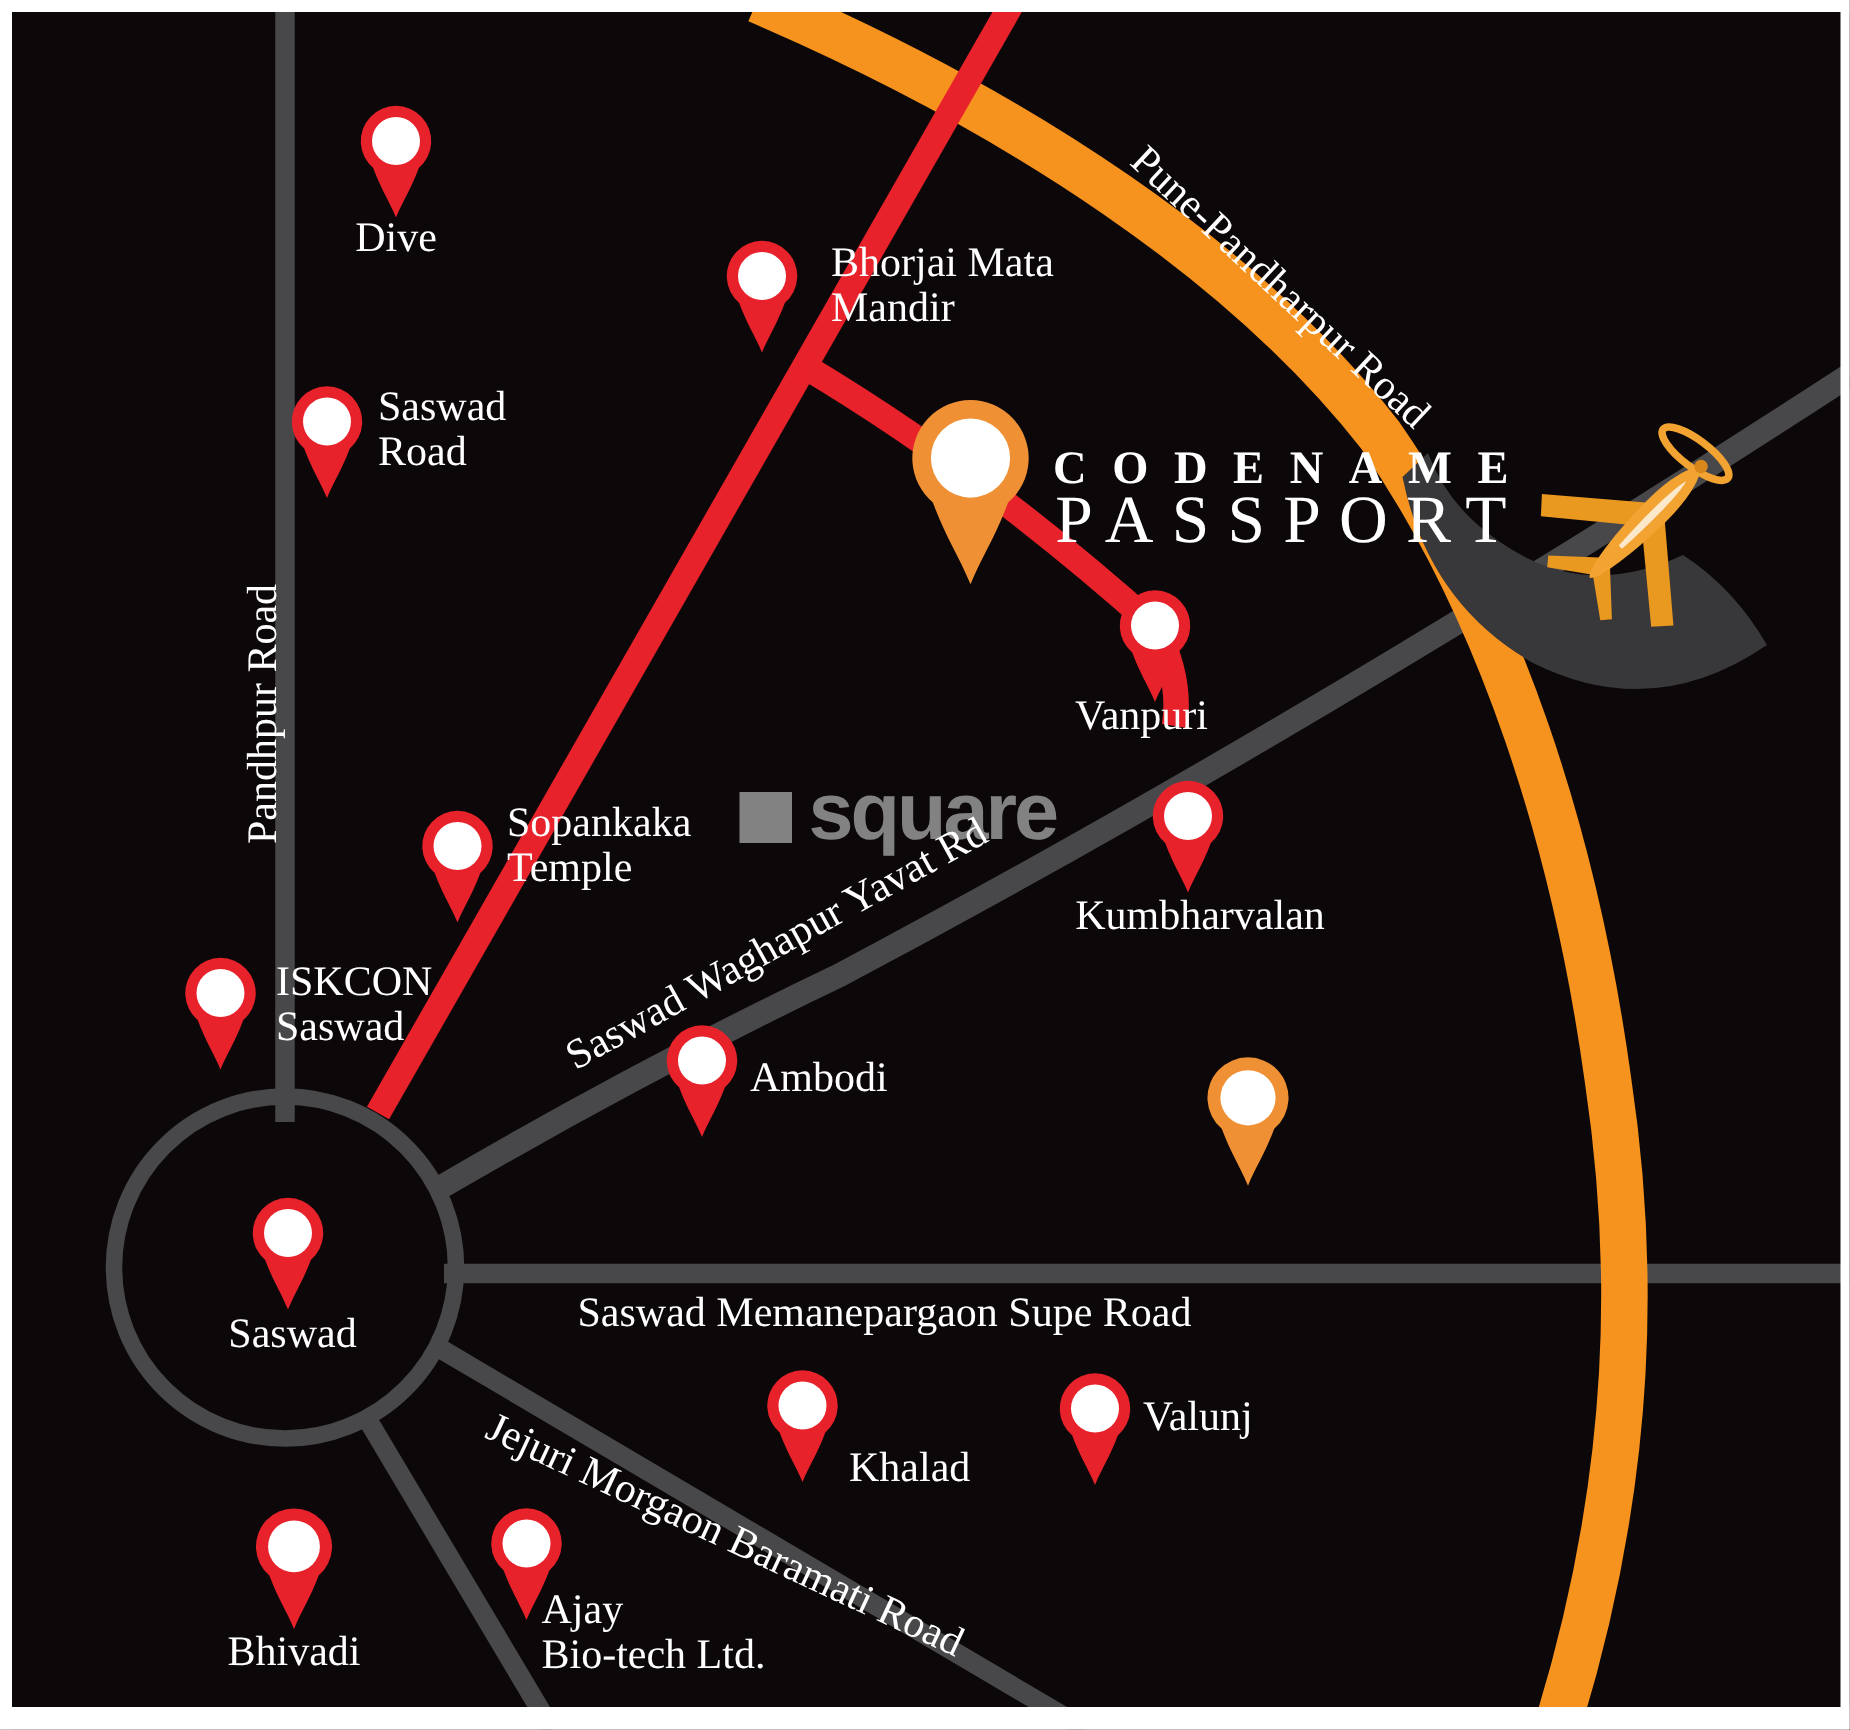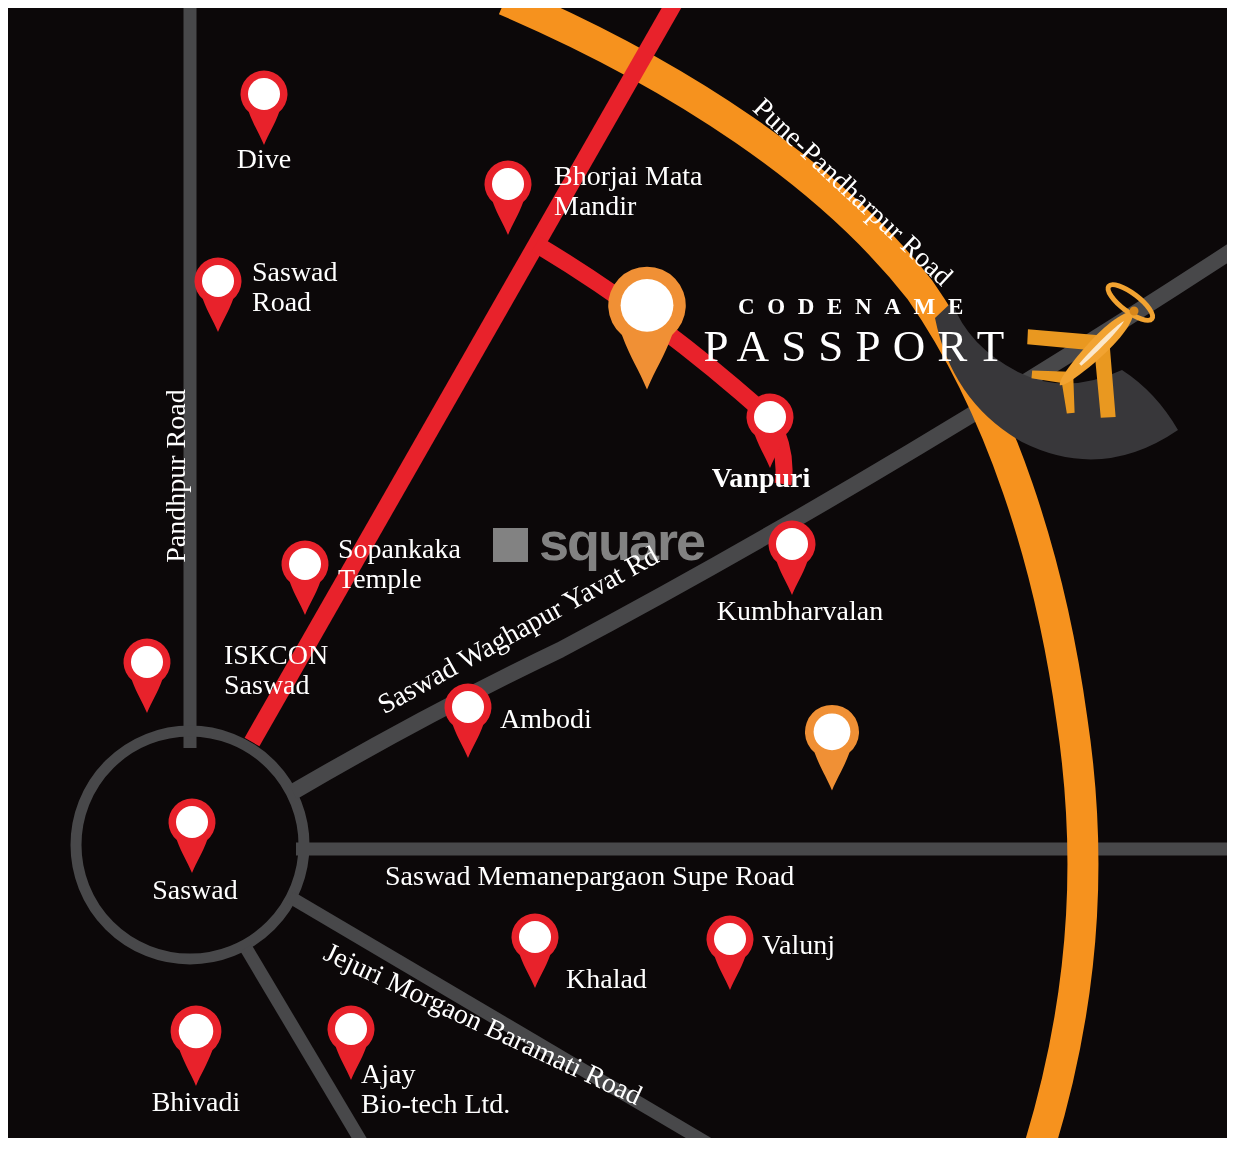--- a/index.html
+++ b/index.html
@@ -4,21 +4,21 @@
 <style>
   html,body{margin:0;padding:0;background:#ffffff;}
   .stage{position:relative;width:1233px;height:1153px;background:#ffffff;overflow:hidden;
          font-family:"Liberation Serif", serif;}
   .map-bg{position:absolute;left:0;top:0;width:1233px;height:1153px;background:#0c0809;}
   svg.layer{position:absolute;left:0;top:0;}
   .lbl{position:absolute;color:#ffffff;font-size:28px;line-height:30px;white-space:nowrap;}
   .lbl.center{text-align:center;}
   .rot{transform-origin:50% 50%;}
   .title-codename{position:absolute;left:702px;top:294px;width:310px;text-align:center;
-    color:#fff;font-size:23px;letter-spacing:0.55em;font-weight:bold;}
+    color:#fff;font-size:31px;letter-spacing:0.55em;font-weight:bold;}
   .title-passport{position:absolute;left:650px;top:320px;width:420px;text-align:center;
     color:#fff;font-size:45px;letter-spacing:0.27em;font-weight:normal;}
   .wm{position:absolute;color:#8d8d8d;opacity:0.92;
       font-family:"Liberation Sans", sans-serif;font-weight:bold;font-size:54px;
       letter-spacing:-2px;line-height:54px;}
   .wm-square{position:absolute;left:493px;top:528px;width:35px;height:34px;background:#8d8d8d;opacity:0.92;}
   .margin-strip{position:absolute;background:#ffffff;}
 </style>
 </head>
 <body>
@@ -124,27 +124,27 @@
 
   <div class="lbl center" style="left:204px;top:144px;width:120px;">Dive</div>
   <div class="lbl" style="left:252px;top:257px;">
       <span style="display:block">Saswad</span>
       <span style="display:block">Road</span>
     </div>
   <div class="lbl" style="left:554px;top:161px;">
       <span style="display:block">Bhorjai Mata</span>
       <span style="display:block">Mandir</span>
     </div>
-  <div class="lbl center" style="left:701px;top:463px;width:120px;font-weight:bold;">Vanpuri</div>
+  <div class="lbl center" style="left:701px;top:463px;width:120px;">Vanpuri</div>
   <div class="lbl center" style="left:710px;top:596px;width:180px;">Kumbharvalan</div>
   <div class="lbl" style="left:338px;top:534px;">
       <span style="display:block">Sopankaka</span>
       <span style="display:block">Temple</span>
     </div>
-  <div class="lbl" style="left:184px;top:640px;padding-left:40px;">
+  <div class="lbl" style="left:184px;top:640px;">
       <span style="display:block">ISKCON</span>
       <span style="display:block">Saswad</span>
     </div>
   <div class="lbl" style="left:500px;top:704px;text-align:right;">Ambodi</div>
   <div class="lbl center" style="left:135px;top:875px;width:120px;">Saswad</div>
   <div class="lbl" style="left:566px;top:964px;">Khalad</div>
   <div class="lbl" style="left:762px;top:930px;">Valunj</div>
   <div class="lbl center" style="left:136px;top:1050px;width:120px;margin-top:37px;">Bhivadi</div>
   <div class="lbl" style="left:361px;top:1059px;">
       <span style="display:block">Ajay</span>

